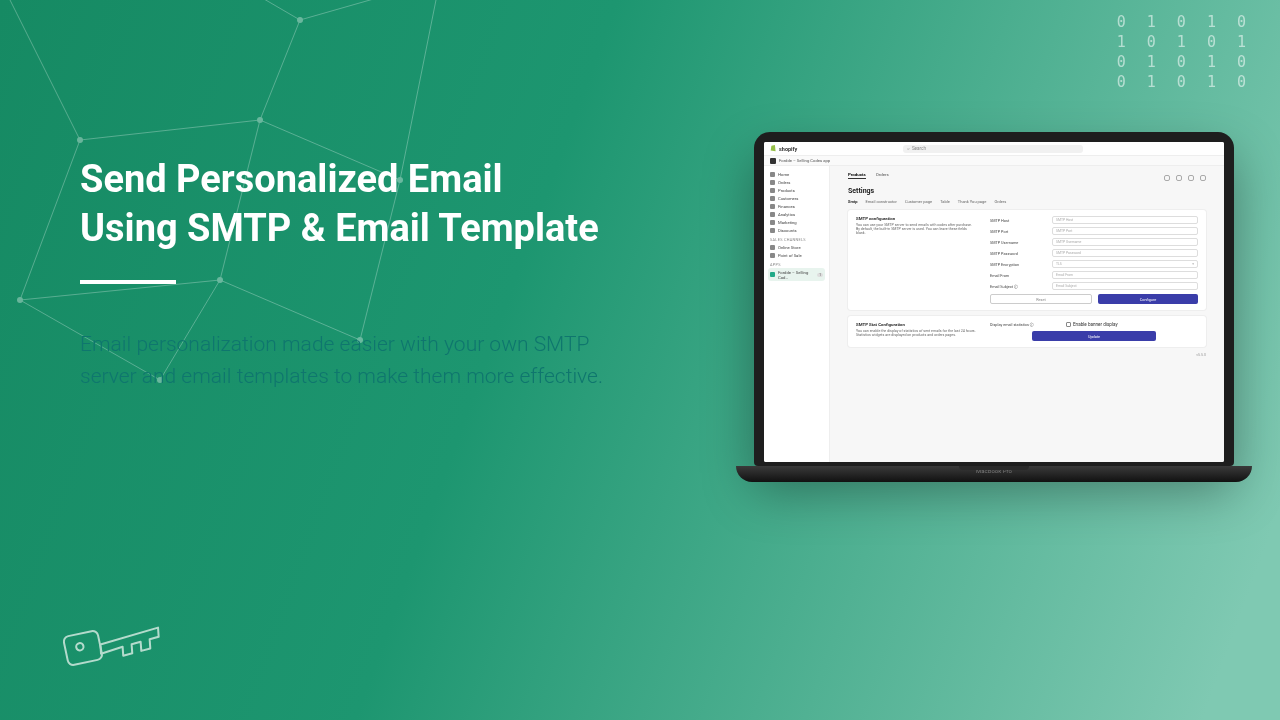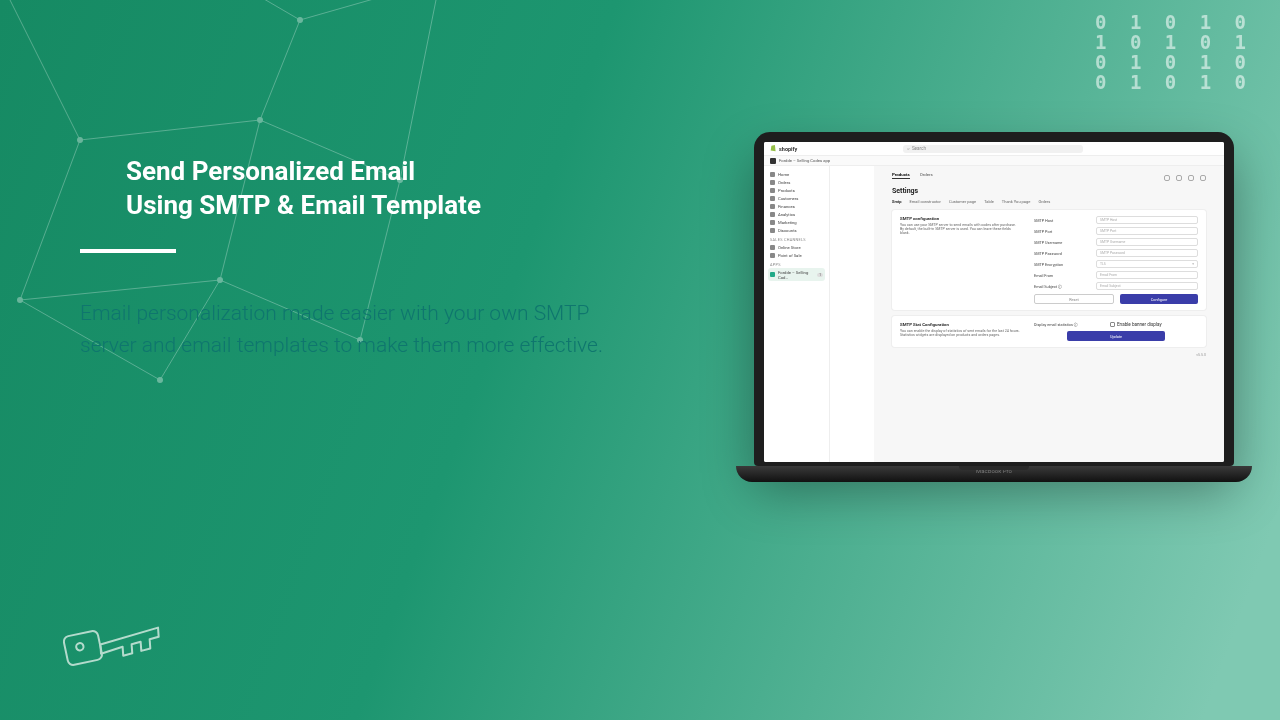--- a/index.html
+++ b/index.html
@@ -1,39 +1,39 @@
 <!DOCTYPE html>
 <html><head>
 <meta charset="utf-8">
 <style>
   * { margin: 0; padding: 0; box-sizing: border-box; font-family: -apple-system, BlinkMacSystemFont, "Segoe UI", Roboto, sans-serif; }
   body { width: 1280px; height: 720px; overflow: hidden; position: relative; background: linear-gradient(110deg, #168a63 0%, #1d9670 40%, #7fc9b2 95%); }
-  .binary { position: absolute; top: 12px; right: 28px; color: rgba(255,255,255,0.55); font-family: monospace; font-size: 19px; letter-spacing: 6px; line-height: 20px; font-weight: 700; text-align: right; }
+  .binary { position: absolute; top: 12px; right: 28px; color: rgba(255,255,255,0.55); font-family: monospace; font-size: 15px; letter-spacing: 6px; line-height: 20px; font-weight: 400; text-align: right; }
   .mesh { position: absolute; top: -60px; left: -40px; width: 560px; height: 460px; opacity: 0.35; }
   .mesh line { stroke: #fff; stroke-width: 0.8; }
   .mesh circle { fill: #fff; }
   .hero { position: absolute; left: 80px; top: 155px; color: #fff; width: 560px; }
-  .hero h1 { font-size: 26px; font-weight: 700; line-height: 1.3; margin-left: 46px; }
+  .hero h1 { font-size: 38px; font-weight: 700; line-height: 1.3; }
   .divider { width: 96px; height: 4px; background: #fff; margin-top: 26px; margin-bottom: 44px; }
   .hero p { font-size: 21px; font-weight: 300; line-height: 1.55; color: #0f766e; }
   .key-icon { position: absolute; left: 60px; bottom: 42px; width: 110px; height: 60px; opacity: 0.85; }
 
   
   .laptop { position: absolute; right: 46px; top: 132px; width: 480px; }
   .bezel { background: #1e1e1e; border-radius: 16px 16px 4px 4px; padding: 10px 10px 4px 10px; box-shadow: 0 24px 50px rgba(0,0,0,0.35); }
   .screen { background: #fff; width: 100%; height: 320px; border-radius: 2px; overflow: hidden; position: relative; font-size: 4.6px; color: #333; }
   .base { background: linear-gradient(180deg, #3a3a3a, #111); height: 16px; border-radius: 0 0 24px 24px; position: relative; margin: 0 -18px; text-align: center; color: #777; font-size: 6px; line-height: 10px; }
   .base::before { content:""; position:absolute; top:0; left:50%; transform:translateX(-50%); width:70px; height:4px; background:#2a2a2a; border-radius:0 0 6px 6px; }
 
   
   .topbar { height: 14px; background: #fff; border-bottom: 1px solid #eee; display: flex; align-items: center; padding: 0 6px; gap: 6px; }
   .brand { font-weight: 700; font-size: 5.5px; display:flex; align-items:center; gap:2px;}
   .search { flex: 0 0 180px; margin-left: 100px; height: 8px; background: #f1f1f1; border-radius: 3px; display:flex; align-items:center; padding:0 4px; color:#888;}
   .crumb { height: 10px; background: #fafafa; border-bottom: 1px solid #eee; display:flex; align-items:center; padding:0 6px; gap:3px; font-size:4.2px; color:#555;}
-  .layout { display: flex; height: calc(100% - 24px); gap: 44px; }
+  .layout { display: flex; height: calc(100% - 24px); }
   .side { width: 66px; background: #fff; border-right: 1px solid #eee; padding: 4px 4px; }
   .side-item { display:flex; align-items:center; gap:3px; padding: 1.5px 2px; color:#444; font-size:4.2px; border-radius:3px;}
   .side-item .ic { width:5px; height:5px; background:#888; border-radius:1px; flex-shrink:0;}
   .side-label { font-size:3.8px; color:#888; margin:3px 0 1px 2px; text-transform:uppercase; letter-spacing:0.3px;}
   .side-item.active { background:#e8f4ee; }
   .badge { margin-left:auto; background:#ddd; color:#555; font-size:3.2px; padding:0 2px; border-radius:2px;}
   .main { flex:1; background:#f7f7f7; padding: 6px 18px; overflow:hidden;}
   .apptabs { font-size:4.4px; color:#555; display:flex; gap:10px; margin-bottom:4px;}
   .apptabs span.on { color:#000; font-weight:600; border-bottom:1px solid #333; padding-bottom:1px;}
   .title { font-size:7px; font-weight:700; color:#222; margin:4px 0 4px;}

